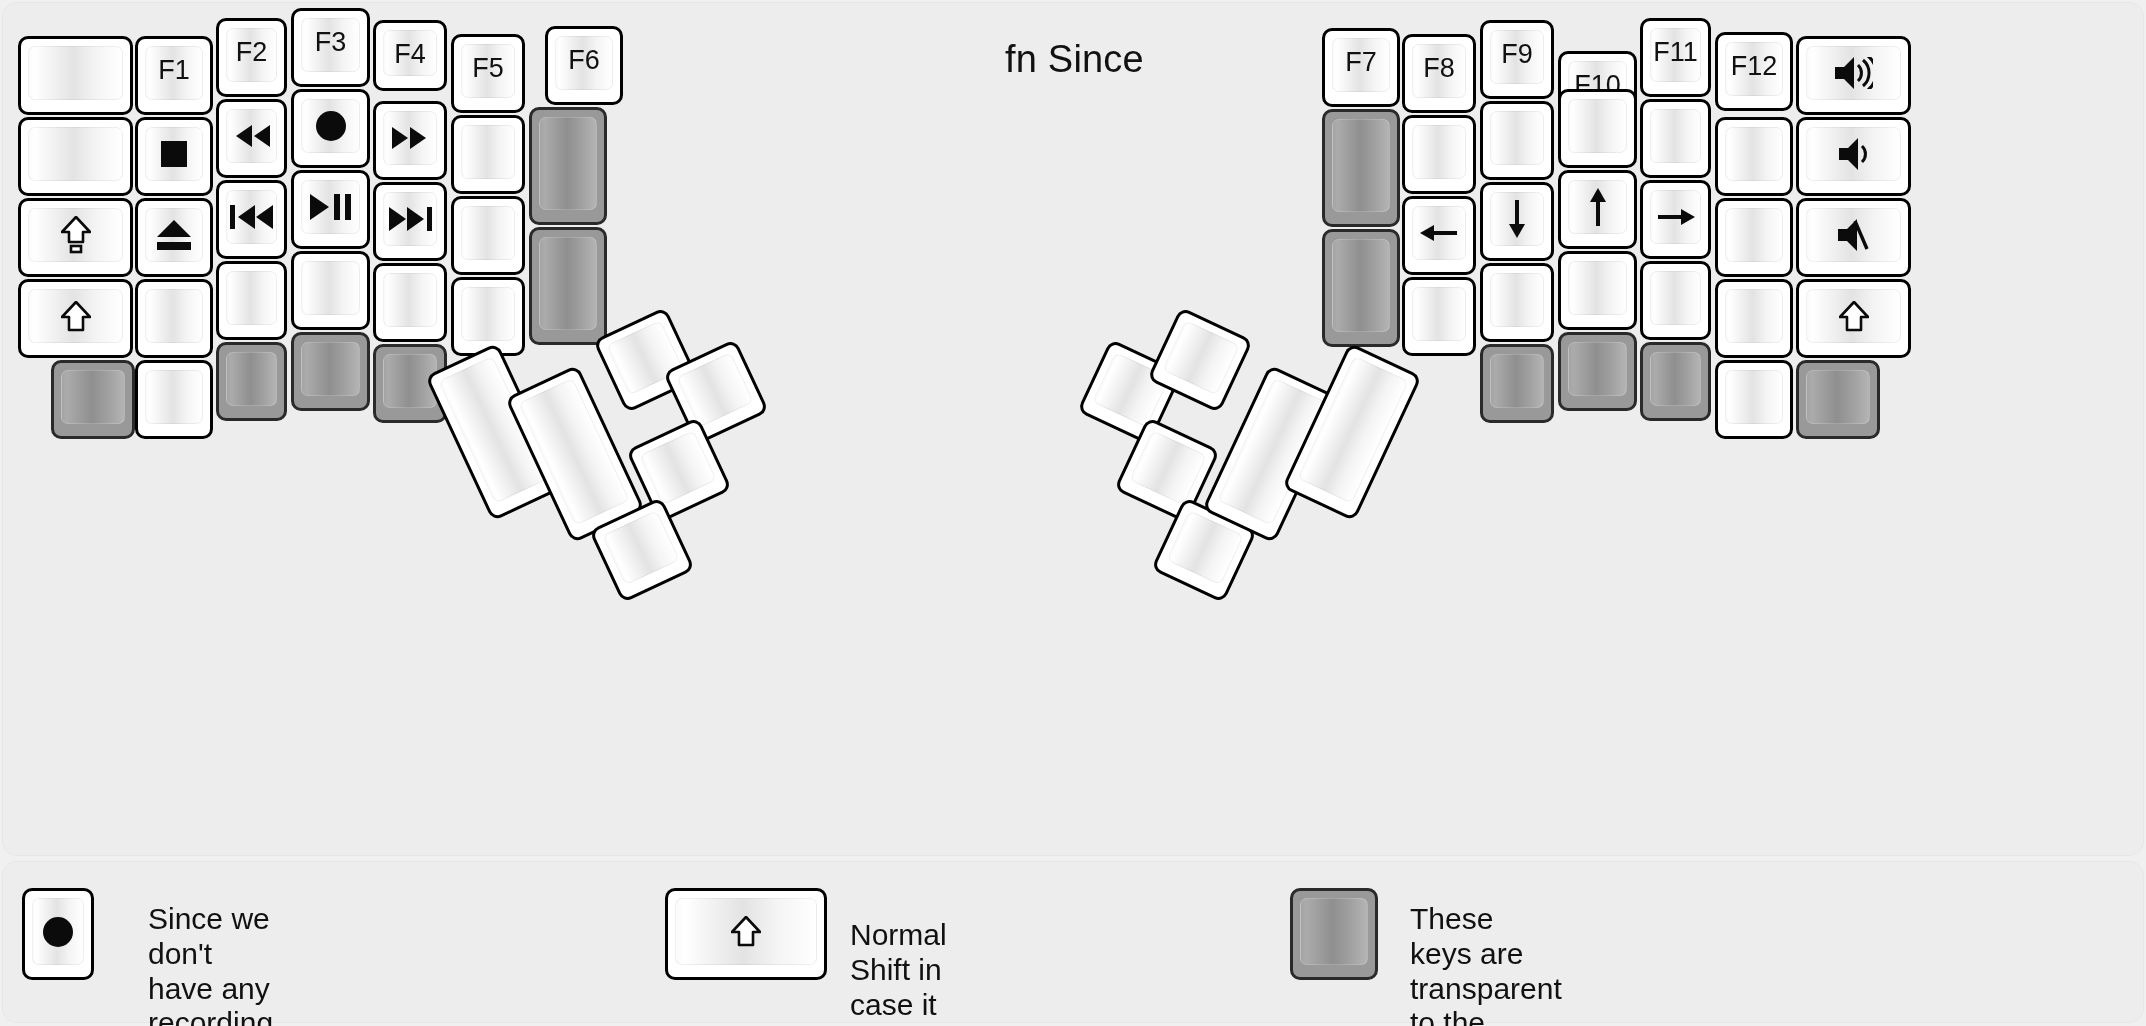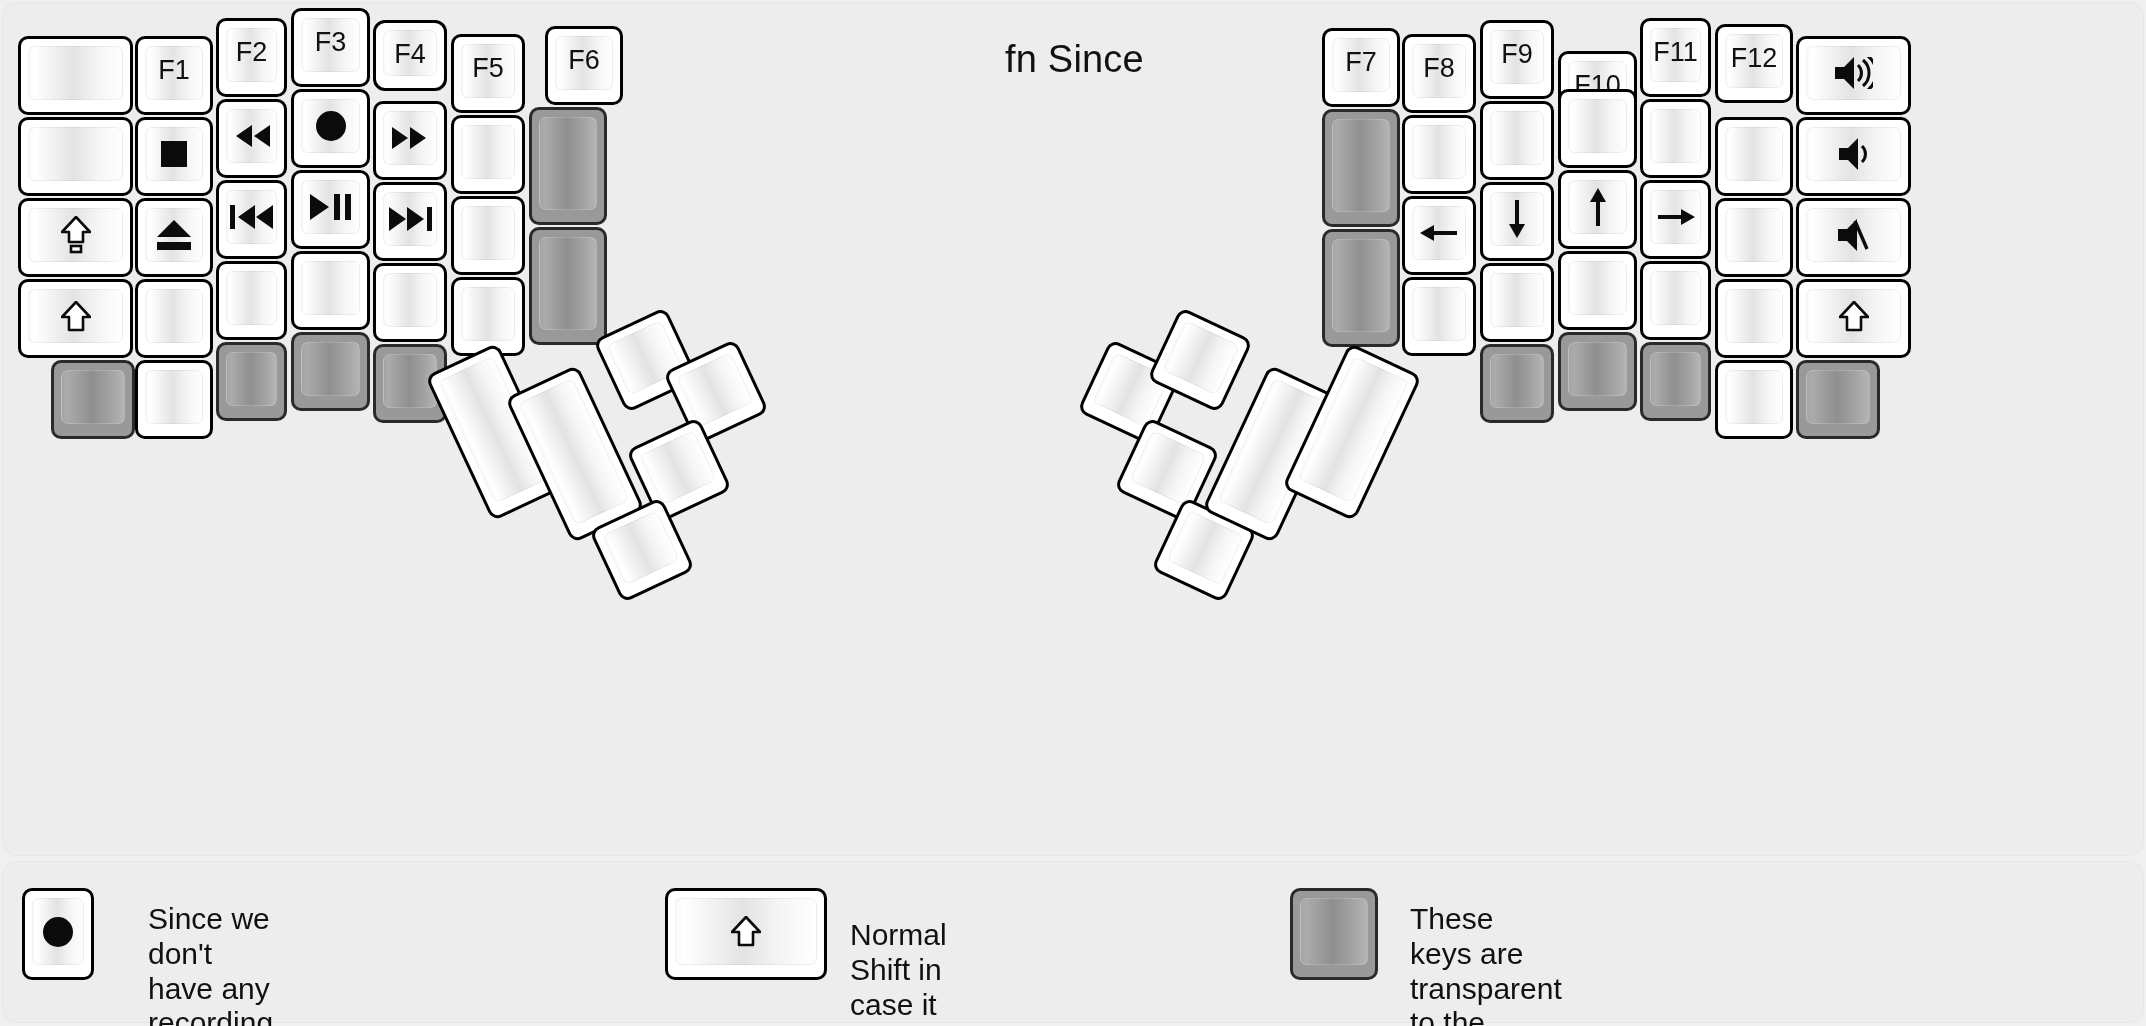--- a/index.html
+++ b/index.html
@@ -229,21 +229,21 @@
             </svg>
           </span>
         </div>
       </div>
       <div class="key" style="left: 291px; top: 251px; width: 79px; height: 79px;">
         <div class="cap"></div>
       </div>
       <div class="key trans" style="left: 291px; top: 332px; width: 79px; height: 79px;">
         <div class="cap"></div>
       </div>
-      <div class="key lbl-top" style="left: 373px; top: 20px; width: 74px; height: 71px; border-radius: 12px;">
+      <div class="key lbl-top" style="left: 373px; top: 20px; width: 74px; height: 71px;">
         <div class="cap">
           <span class="legend">F4</span>
         </div>
       </div>
       <div class="key" style="left: 373px; top: 101px; width: 74px; height: 79px;">
         <div class="cap">
           <span class="glyph">
             <svg width="40" height="22" viewBox="0 0 40 22" xmlns="http://www.w3.org/2000/svg">
               <polygon points="2,0 2,22 18,11" fill="#0b0b0b"></polygon>
               <polygon points="20,0 20,22 36,11" fill="#0b0b0b"></polygon>
@@ -408,21 +408,21 @@
             </svg>
           </span>
         </div>
       </div>
       <div class="key" style="left: 1640px; top: 261px; width: 71px; height: 79px;">
         <div class="cap"></div>
       </div>
       <div class="key trans" style="left: 1640px; top: 342px; width: 71px; height: 79px;">
         <div class="cap"></div>
       </div>
-      <div class="key lbl-top" style="left: 1715px; top: 24px; width: 78px; height: 79px;">
+      <div class="key lbl-top" style="left: 1715px; top: 32px; width: 78px; height: 79px;">
         <div class="cap">
           <span class="legend">F12</span>
         </div>
       </div>
       <div class="key" style="left: 1715px; top: 117px; width: 78px; height: 79px;">
         <div class="cap"></div>
       </div>
       <div class="key" style="left: 1715px; top: 198px; width: 78px; height: 79px;">
         <div class="cap"></div>
       </div>

